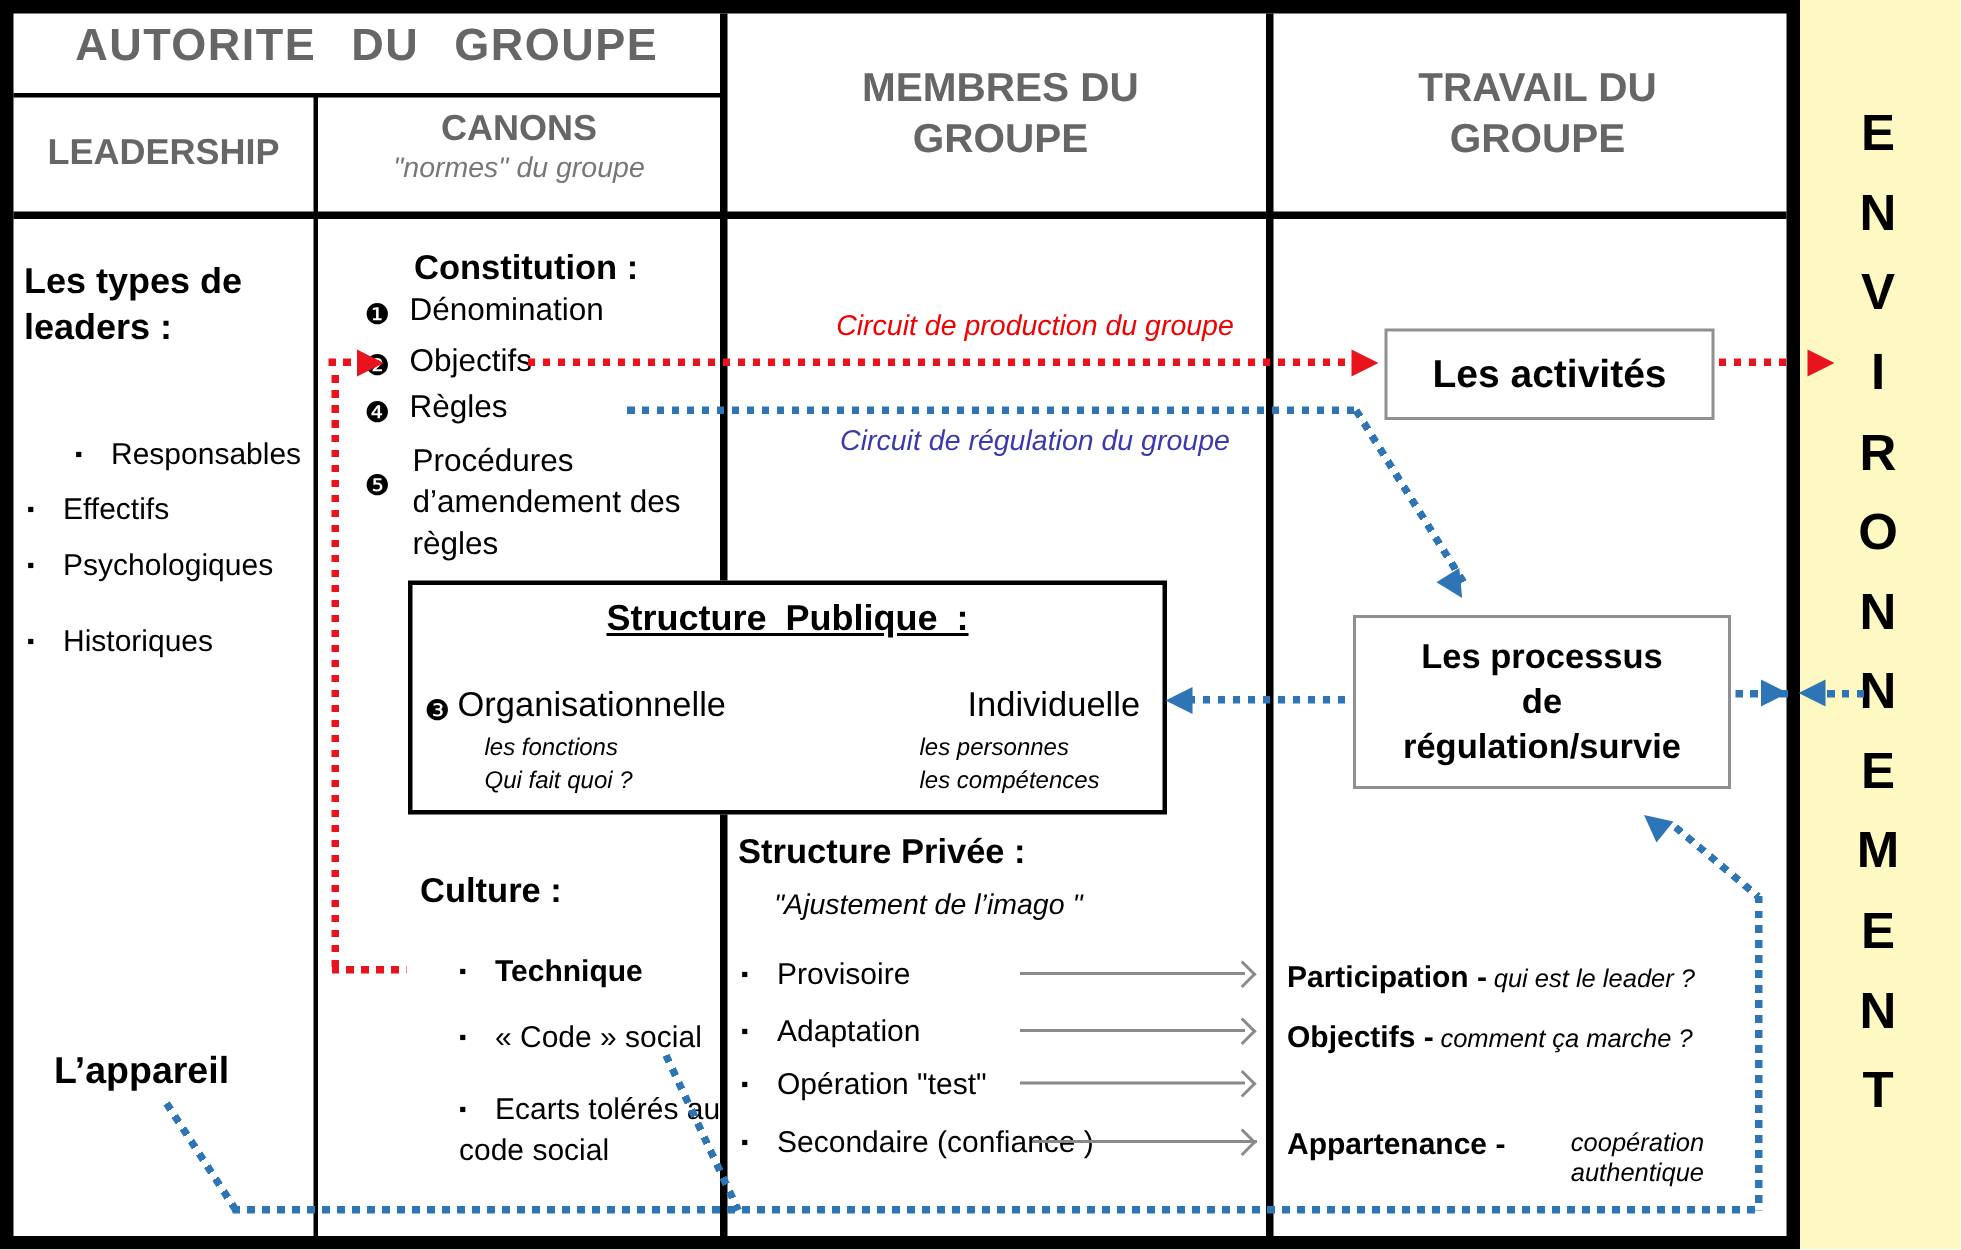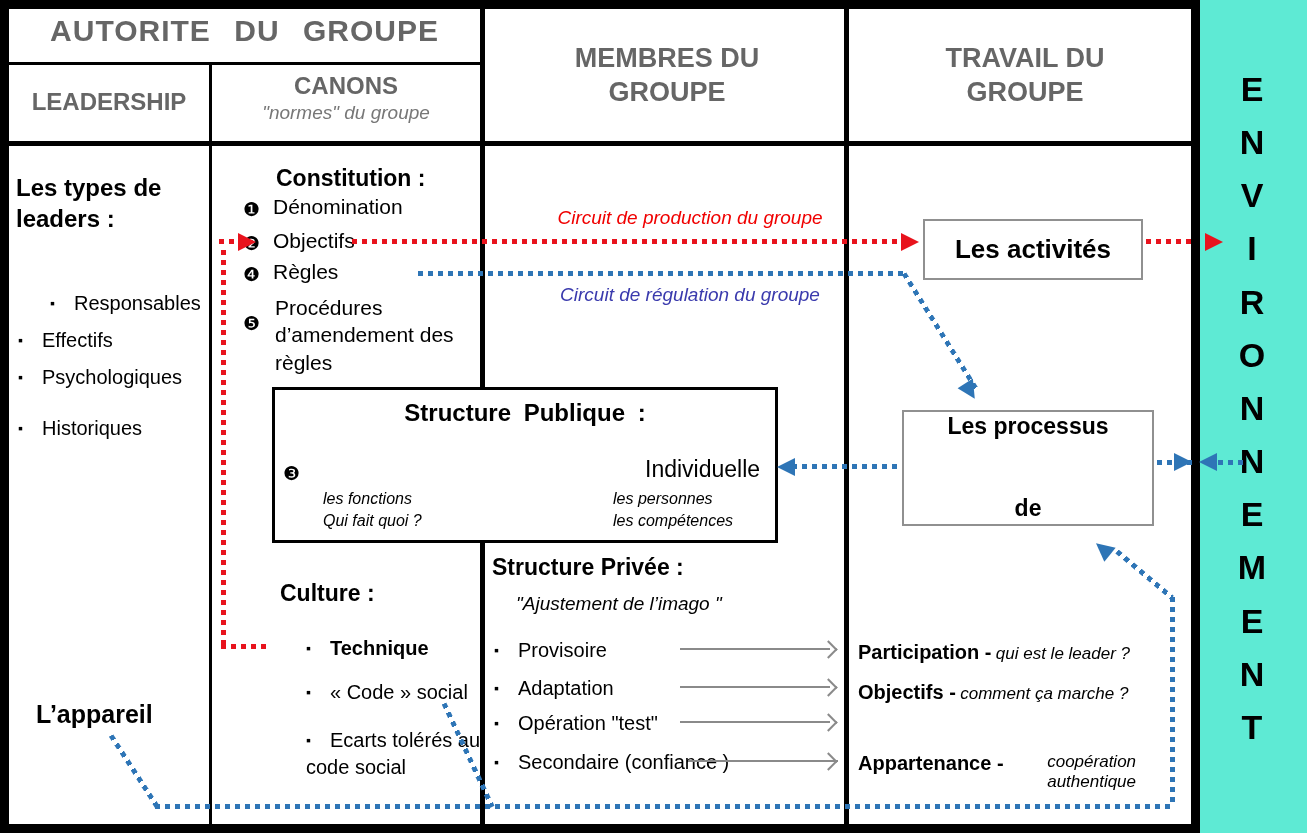--- a/index.html
+++ b/index.html
@@ -1,16 +1,16 @@
 <!DOCTYPE html>
 <html><head>
 <meta charset="utf-8">
 <style>
   html,body{margin:0;padding:0;background:#fff;}
-  #stage{position:relative;width:1307px;height:833px;background:#5eead4;
+  #stage{position:relative;width:1307px;height:833px;background:#fef9c3;
          font-family:"Liberation Sans",sans-serif;overflow:hidden;}
   
   #frame{position:absolute;left:0;top:0;width:1200px;height:833px;
          border:9px solid #000;box-sizing:border-box;background:#fff;z-index:0;}
   .line{position:absolute;background:#000;z-index:2;}
   #vl1{left:209px;top:62px;width:3px;height:763px;}
   #vl2{left:480px;top:9px;width:5px;height:816px;}
   #vl3{left:844px;top:9px;width:5px;height:816px;}
   #hl1{left:9px;top:62px;width:474px;height:3px;}
   #hl2{left:9px;top:141px;width:1182px;height:5px;}
@@ -46,41 +46,41 @@
   .cult-item{font-size:20px;}
   #cult0{left:306px;top:637px;} #cult1{left:306px;top:681px;}
   #cult2{left:306px;top:727px;width:190px;line-height:1.35;}
   
   #lab-prod{left:490px;top:207px;width:400px;text-align:center;font-size:19px;color:#F00000;}
   #lab-regu{left:490px;top:284px;width:400px;text-align:center;font-size:19px;color:#3A3AAD;}
   
   #pub-box{position:absolute;left:272px;top:387px;width:506px;height:156px;background:#fff;
            border:3px solid #000;box-sizing:border-box;z-index:5;}
   #pub-title{position:absolute;left:0;top:9px;width:100%;text-align:center;font-size:24px;
-             font-weight:bold;word-spacing:6px;}
+             font-weight:bold;word-spacing:6px;text-decoration:underline;}
   #pub-num{position:absolute;left:8px;top:72px;font-size:19px;}
   #pub-org{position:absolute;left:30px;top:66px;font-size:23px;}
   #pub-org-s1{position:absolute;left:48px;top:100px;font-size:16px;font-style:italic;}
   #pub-org-s2{position:absolute;left:48px;top:122px;font-size:16px;font-style:italic;}
   #pub-ind{position:absolute;left:330px;top:66px;font-size:23px;margin-left:40px;}
   #pub-ind-s1{position:absolute;left:338px;top:100px;font-size:16px;font-style:italic;}
   #pub-ind-s2{position:absolute;left:338px;top:122px;font-size:16px;font-style:italic;}
   
   #priv-title{left:492px;top:554px;font-size:23px;}
   #priv-sub{left:516px;top:593px;font-size:19px;}
   .priv-item{font-size:20px;}
   #priv0{left:494px;top:639px;} #priv1{left:494px;top:677px;}
   #priv2{left:494px;top:712px;} #priv3{left:494px;top:751px;}
   
   #act-box{position:absolute;left:923px;top:219px;width:220px;height:61px;background:#fff;
            border:2px solid #909090;box-sizing:border-box;display:flex;align-items:center;
            justify-content:center;font-size:26px;font-weight:bold;z-index:5;}
   #proc-box{position:absolute;left:902px;top:410px;width:252px;height:116px;background:#fff;
             border:2px solid #909090;box-sizing:border-box;display:flex;flex-direction:column;
-            align-items:center;justify-content:space-between;font-size:23px;font-weight:bold;
+            align-items:center;justify-content:center;font-size:23px;font-weight:bold;
             line-height:1.3;z-index:5;}
   .stage-row{position:absolute;width:335px;z-index:4;}
   .stage-label{font-weight:bold;font-size:20px;}
   .stage-desc{font-style:italic;font-size:17px;}
   #st0{left:858px;top:641px;} #st1{left:858px;top:681px;}
   #st2{left:858px;top:714px;} #st3{left:858px;top:752px;}
   #st3 .stage-desc{display:inline-block;width:128px;text-align:right;vertical-align:top;}
   
   #env{position:absolute;left:1202px;top:72px;width:100px;height:672px;display:flex;
        flex-direction:column;justify-content:space-between;align-items:center;z-index:3;}
@@ -171,20 +171,21 @@
   <div id="cult0" class="t cult-item"><span class="bullet">▪</span><span class="b">Technique</span></div>
   <div id="cult1" class="t cult-item"><span class="bullet">▪</span><span>« Code » social</span></div>
   <div id="cult2" class="t cult-item"><span class="bullet">▪</span><span>Ecarts tolérés au code social</span></div>
 
   <div id="lab-prod" class="t i">Circuit de production du groupe</div>
   <div id="lab-regu" class="t i">Circuit de régulation du groupe</div>
 
   <div id="pub-box">
     <div id="pub-title">Structure  Publique :</div>
     <div id="pub-num">❸</div>
+    <div id="pub-org">Organisationnelle</div>
     <div id="pub-org-s1">les fonctions</div>
     <div id="pub-org-s2">Qui fait quoi ?</div>
     <div id="pub-ind">Individuelle</div>
     <div id="pub-ind-s1">les personnes</div>
     <div id="pub-ind-s2">les compétences</div>
   </div>
 
   <div id="priv-title" class="t b">Structure Privée :</div>
   <div id="priv-sub" class="t i">"Ajustement de l’imago "</div>
   <div id="priv0" class="t priv-item"><span class="bullet">▪</span><span>Provisoire</span></div>
@@ -200,20 +201,21 @@
     <div id="gc2" class="gc"></div>
   <div id="ga3" class="ga"></div>
     <div id="gc3" class="gc"></div>
 
   <div id="act-box">
       <span>Les activités</span>
     </div>
   <div id="proc-box">
     <span>Les processus</span>
     <span>de</span>
+    <span>régulation/survie</span>
   </div>
 
   <div id="st0" class="stage-row"><span class="stage-label">Participation -</span> <span class="stage-desc">qui est le leader ?</span></div>
   <div id="st1" class="stage-row"><span class="stage-label">Objectifs -</span> <span class="stage-desc">comment ça marche ?</span></div>
   <div id="st3" class="stage-row"><span class="stage-label">Appartenance -</span> <span class="stage-desc">coopération authentique</span></div>
 
   <div id="env">
     <span class="env-letter">E</span>
     <span class="env-letter">N</span>
     <span class="env-letter">V</span>

